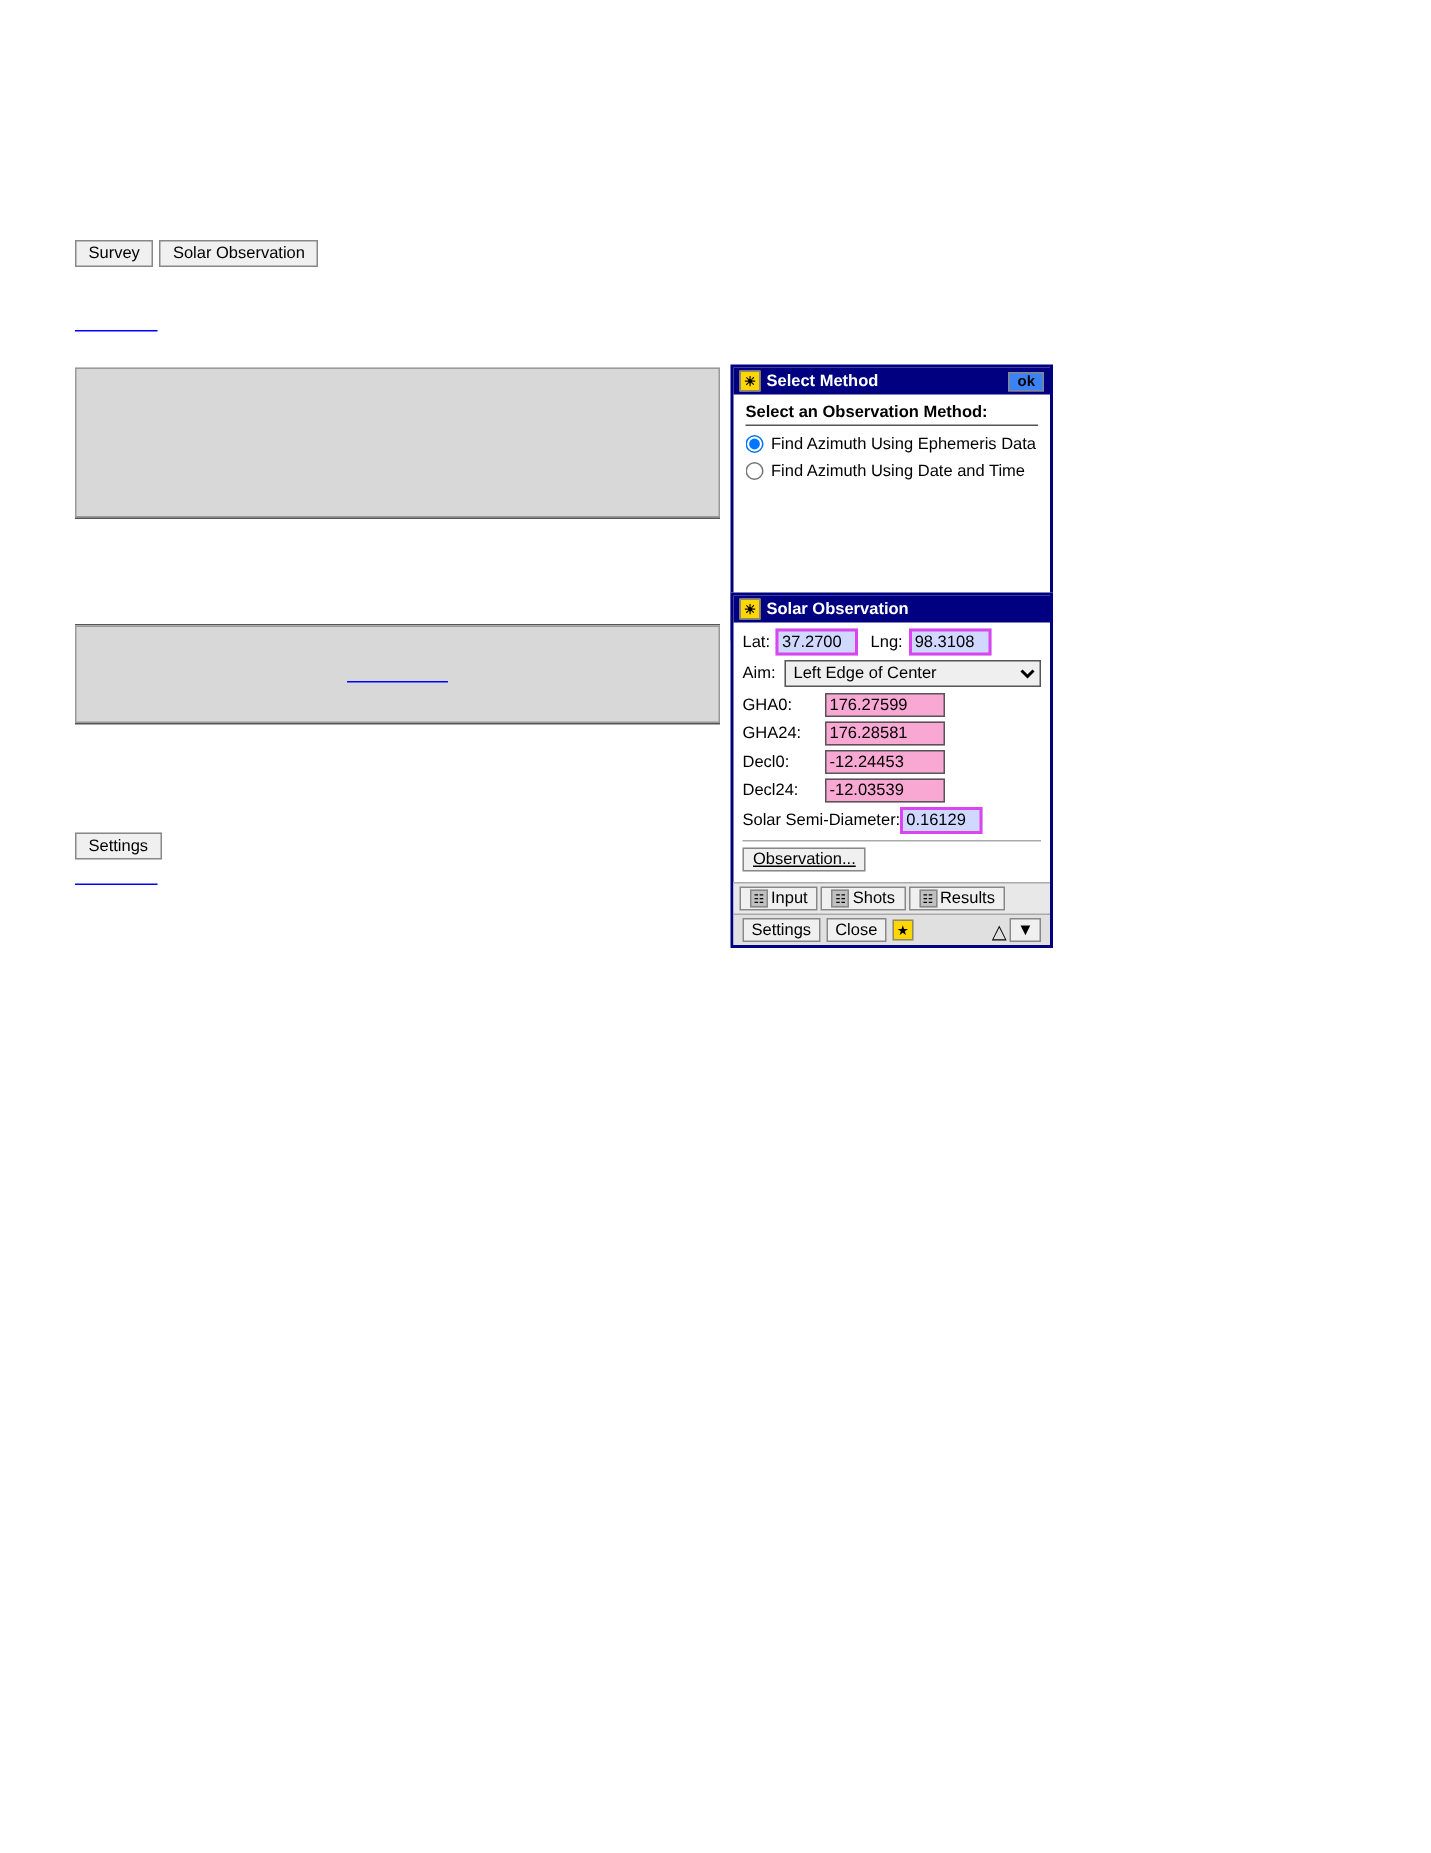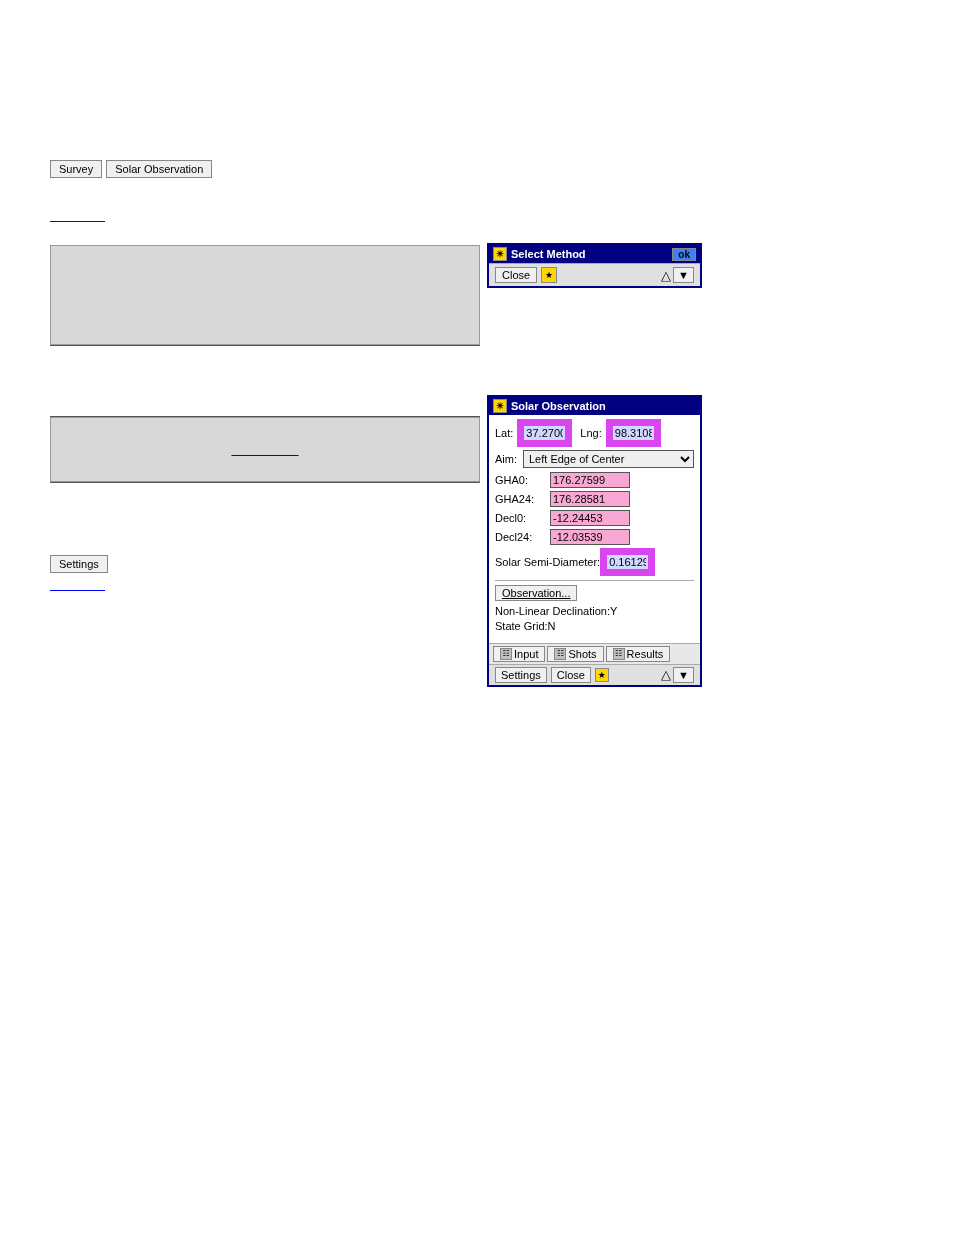--- a/index.html
+++ b/index.html
@@ -230,21 +230,21 @@
       font-size: 11px;
     }
     .field-input {
       border: 1px solid #555;
       background: #f9a8d4;
       font-size: 11px;
       padding: 1px 2px;
       width: 80px;
     }
     .field-input-small {
-      border: 7px solid #d946ef;
+      border: 2px solid #d946ef;
       background: #d0d8ff;
       font-size: 11px;
       padding: 1px 2px;
       width: 55px;
     }
     .lat-lng-row {
       display: flex;
       align-items: center;
       gap: 4px;
       margin-bottom: 3px;
@@ -382,20 +382,32 @@
   <a href="#" class="settings-link">&nbsp;&nbsp;&nbsp;&nbsp;&nbsp;&nbsp;&nbsp;&nbsp;&nbsp;&nbsp;&nbsp;&nbsp;&nbsp;&nbsp;&nbsp;&nbsp;&nbsp;&nbsp;</a>
 </div>
 
 <div class="dialog-select-method">
   <div class="dialog-title-bar">
     <div style="display:flex;align-items:center;">
       <span class="title-icon">☀</span>
       <span>Select Method</span>
     </div>
     <button class="ok-btn">ok</button>
+  </div>
+  <div class="dialog-body">
+    <div class="dialog-section-label">Select an Observation Method:</div>
+    <div class="radio-option">
+      <input type="radio" name="obs-method" checked="" style="">
+      <span>Find Azimuth Using Ephemeris Data</span>
+    </div>
+    <div class="radio-option">
+      <input type="radio" name="obs-method" style="">
+      <span>Find Azimuth Using Date and Time</span>
+    </div>
+    <div class="dialog-blank-area"></div>
   </div>
   <div class="dialog-footer">
     <div style="display:flex;align-items:center;gap:4px;">
       <button class="footer-close-btn">Close</button>
       <span class="footer-icon-btn">★</span>
     </div>
     <div style="display:flex;align-items:center;gap:2px;">
       <span style="font-size:13px;">△</span>
       <button class="footer-arrow">▼</button>
     </div>
@@ -448,24 +460,20 @@
     </div>
     
     <div class="field-row">
       <span class="field-label" style="min-width:95px;font-size:11px;">Solar Semi-Diameter:</span>
       <input class="field-input-small" type="text" value="0.16129" style="">
     </div>
     <hr class="divider">
     
     <button class="corrections-btn">Observation...</button>
     
-    <div class="corrections-info">
-      <div>Non-Linear Declination:Y</div>
-      <div>State Grid:N</div>
-    </div>
   </div>
 
   <div class="solar-tabs">
     <button class="solar-tab">
       <span class="tab-icon">☷</span>
       <span>Input</span>
     </button>
     <button class="solar-tab">
       <span class="tab-icon">☷</span>
       <span>Shots</span>

